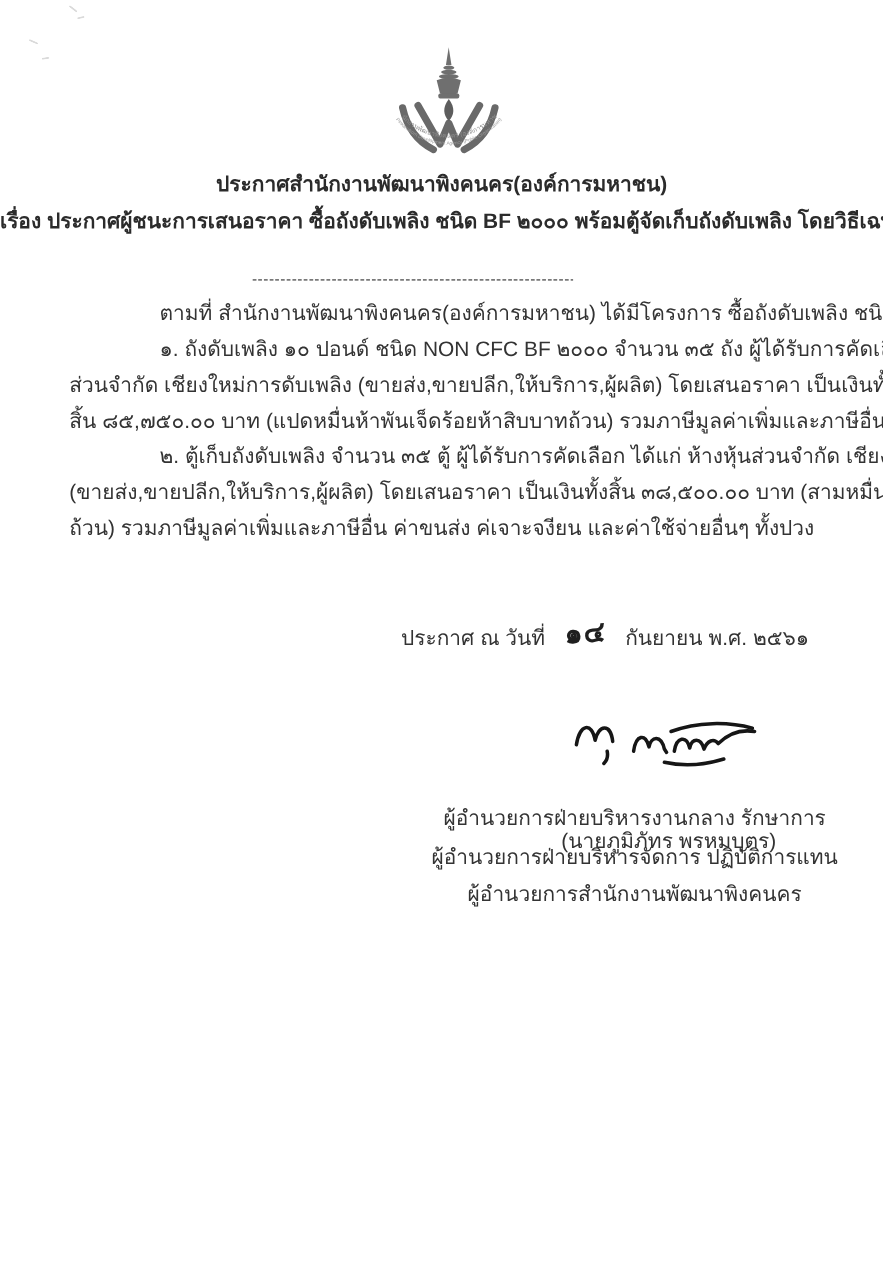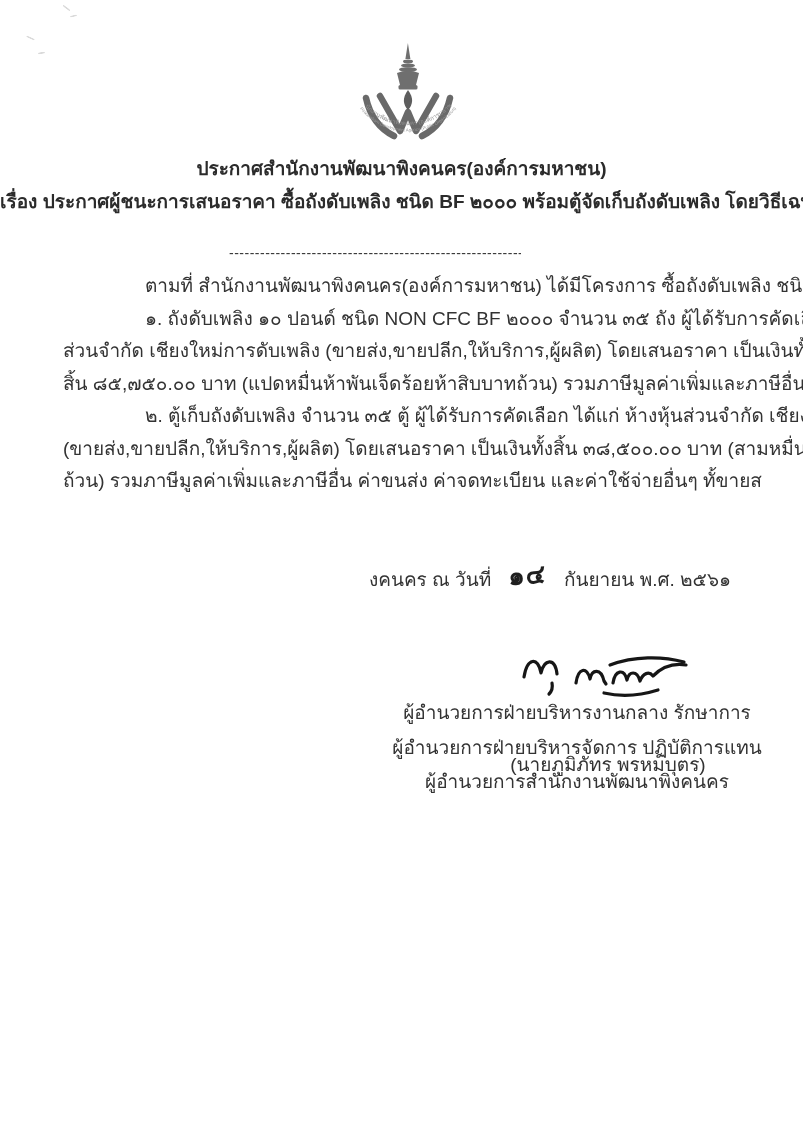--- a/index.html
+++ b/index.html
@@ -47,21 +47,21 @@
     letter-spacing:1px;
   }
 
   .signature{position:absolute;left:516px;top:643px;width:178px;height:60px;}
 
   .sig-name{
     position:absolute;top:701px;left:458px;width:300px;text-align:center;
     font-size:19px;color:#333333;white-space:nowrap;margin-top:48px;
   }
   .sig-positions{
-    position:absolute;top:696px;left:377px;width:400px;text-align:center;
+    position:absolute;top:728px;left:377px;width:400px;text-align:center;
     font-size:19px;line-height:34.5px;color:#333333;
   }
   .sig-positions div{white-space:nowrap;}
 </style>
 </head>
 <body>
 
 <div class="page">
 
   <div class="pm pm1"></div>
@@ -106,25 +106,25 @@
 
   <div class="divider">---------------------------------------------------------------</div>
 
   <div class="body-text">
     <div class="line indent">ตามที่ สำนักงานพัฒนาพิงคนคร(องค์การมหาชน) ได้มีโครงการ ซื้อถังดับเพลิง ชนิด BF ๒๐๐๐ พร้อมตู้</div>
     <div class="line indent">๑. ถังดับเพลิง ๑๐ ปอนด์ ชนิด NON CFC BF ๒๐๐๐ จำนวน ๓๕ ถัง ผู้ได้รับการคัดเลือก ได้แก่ ห้างหุ้น</div>
     <div class="line">ส่วนจำกัด เชียงใหม่การดับเพลิง (ขายส่ง,ขายปลีก,ให้บริการ,ผู้ผลิต) โดยเสนอราคา เป็นเงินทั้ง</div>
     <div class="line">สิ้น ๘๕,๗๕๐.๐๐ บาท (แปดหมื่นห้าพันเจ็ดร้อยห้าสิบบาทถ้วน) รวมภาษีมูลค่าเพิ่มและภาษีอื่น ค่าขนส่ง ค่าจด</div>
     <div class="line indent">๒. ตู้เก็บถังดับเพลิง จำนวน ๓๕ ตู้ ผู้ได้รับการคัดเลือก ได้แก่ ห้างหุ้นส่วนจำกัด เชียงใหม่การดับเพลิง</div>
     <div class="line">(ขายส่ง,ขายปลีก,ให้บริการ,ผู้ผลิต) โดยเสนอราคา เป็นเงินทั้งสิ้น ๓๘,๕๐๐.๐๐ บาท (สามหมื่นแปดพันห้าร้อยบาท</div>
-    <div class="line">ถ้วน) รวมภาษีมูลค่าเพิ่มและภาษีอื่น ค่าขนส่ง ค่าจดทะเบียน และค่าใช้จ่ายอื่นๆ ทั้ขายส</div>
+    <div class="line">ถ้วน) รวมภาษีมูลค่าเพิ่มและภาษีอื่น ค่าขนส่ง ค่เจาะจงียน และค่าใช้จ่ายอื่นๆ ทั้งปวง</div>
   </div>
 
   <div class="date-line">
-    <span>งคนคร ณ วันที่</span>
+    <span>ประกาศ ณ วันที่</span>
     <span class="hand-day">๑๔</span>
     <span>กันยายน พ.ศ. ๒๕๖๑</span>
   </div>
 
   <svg class="signature" viewBox="0 0 178 60">
     <g stroke="#161616" stroke-width="3.2" fill="none" stroke-linecap="round" stroke-linejoin="round">
       <path d="M8,34 C11,15 22,13 25,30 C28,16 39,14 41,31"></path>
       <path d="M36,40 C37,45 36,48 33,51"></path>
       <path d="M60,40 C62,25 71,23 74,36 C76,26 85,25 88,38 L90,41"></path>
       <path d="M97,40 C99,27 108,25 111,37 C113,28 121,27 124,38 C127,30 133,28 137,33 C146,24 158,20 170,22"></path>

